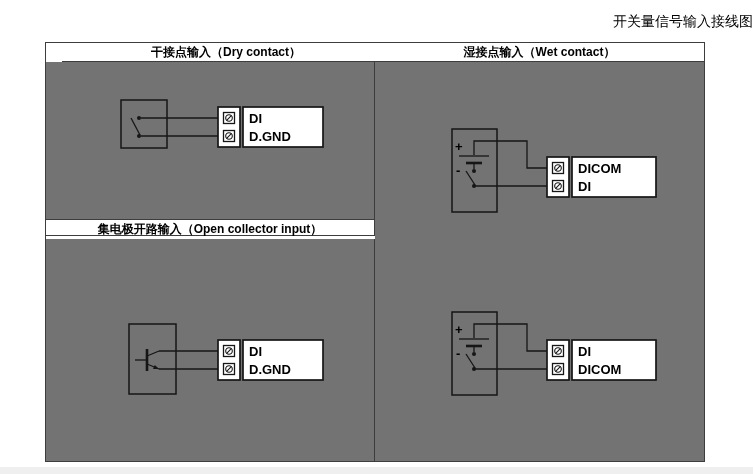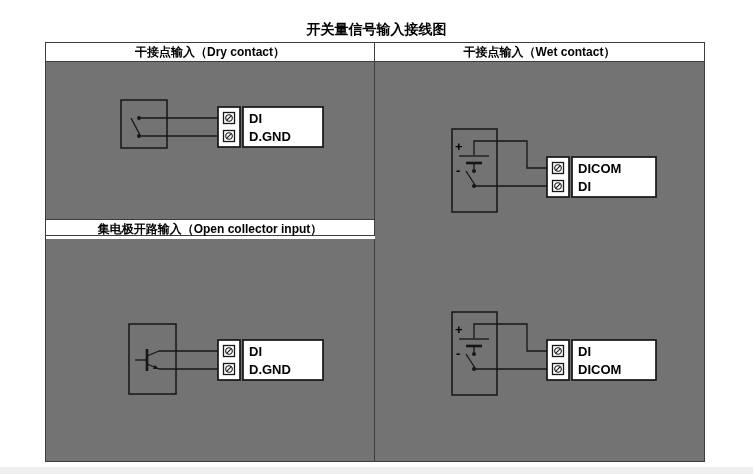--- a/index.html
+++ b/index.html
@@ -6,31 +6,31 @@
   html,body { width:753px; height:474px; }
   body {
     position:relative;
     background:#ffffff;
     font-family:"Liberation Sans", sans-serif;
     overflow:hidden;
     color:#000;
   }
   .title {
     position:absolute; top:13px; left:0; width:100%;
-    text-align:center; font-size:14px; font-weight:bold;margin-top:8px;
+    text-align:right; font-size:14px; font-weight:normal;
   }
   .frame {
     position:absolute; left:45px; top:42px; width:660px; height:420px;
     border:1px solid #3d3d3d; background:#fff;
   }
   .hdr {
     position:absolute; font-size:12px; font-weight:bold;
     text-align:center; line-height:18px; background:#fff;
   }
-  .hdr-dry { left:0; top:0; width:329px; height:19px;
+  .hdr-dry { left:16px; top:0; width:329px; height:19px;
     border-right:1px solid #3d3d3d; border-bottom:1px solid #3d3d3d; }
   .hdr-wet { left:329px; top:0; width:329px; height:19px;
     border-bottom:1px solid #3d3d3d; }
   .hdr-oc  { left:0; top:176px; width:329px; height:17px;
     border-top:1px solid #3d3d3d; border-bottom:1px solid #3d3d3d;
     border-right:1px solid #3d3d3d; }
   .cell { position:absolute; background:#737373; }
   .cell-dry { left:0; top:19px;  width:329px; height:157px; border-right:1px solid #3d3d3d; }
   .cell-oc  { left:0; top:196px; width:329px; height:222px; border-right:1px solid #3d3d3d; }
   .cell-wet { left:329px; top:19px; width:329px; height:399px; }
@@ -44,21 +44,21 @@
   .bottom-strip { position:absolute; left:0; top:467px; width:753px; height:7px; background:#efefef; }
 </style>
 </head>
 <body>
 
 <div class="title">开关量信号输入接线图</div>
 
 <div class="frame">
 
   <div class="hdr hdr-dry">干接点输入（Dry contact）</div>
-  <div class="hdr hdr-wet">干接点输入（Wet contact）</div>
+  <div class="hdr hdr-wet">湿接点输入（Wet contact）</div>
 
   <div class="cell cell-dry">
     <svg width="328" height="157" viewBox="0 0 328 157">
       <defs>
         <g id="scrA">
           <rect x="-5.5" y="-5.5" width="11" height="11" fill="#ffffff" stroke="#161616" stroke-width="1.3"></rect>
           <circle cx="0" cy="0" r="3.3" fill="none" stroke="#161616" stroke-width="1.1"></circle>
           <line x1="-2.3" y1="2.3" x2="2.3" y2="-2.3" stroke="#161616" stroke-width="1.1"></line>
         </g>
       </defs>

